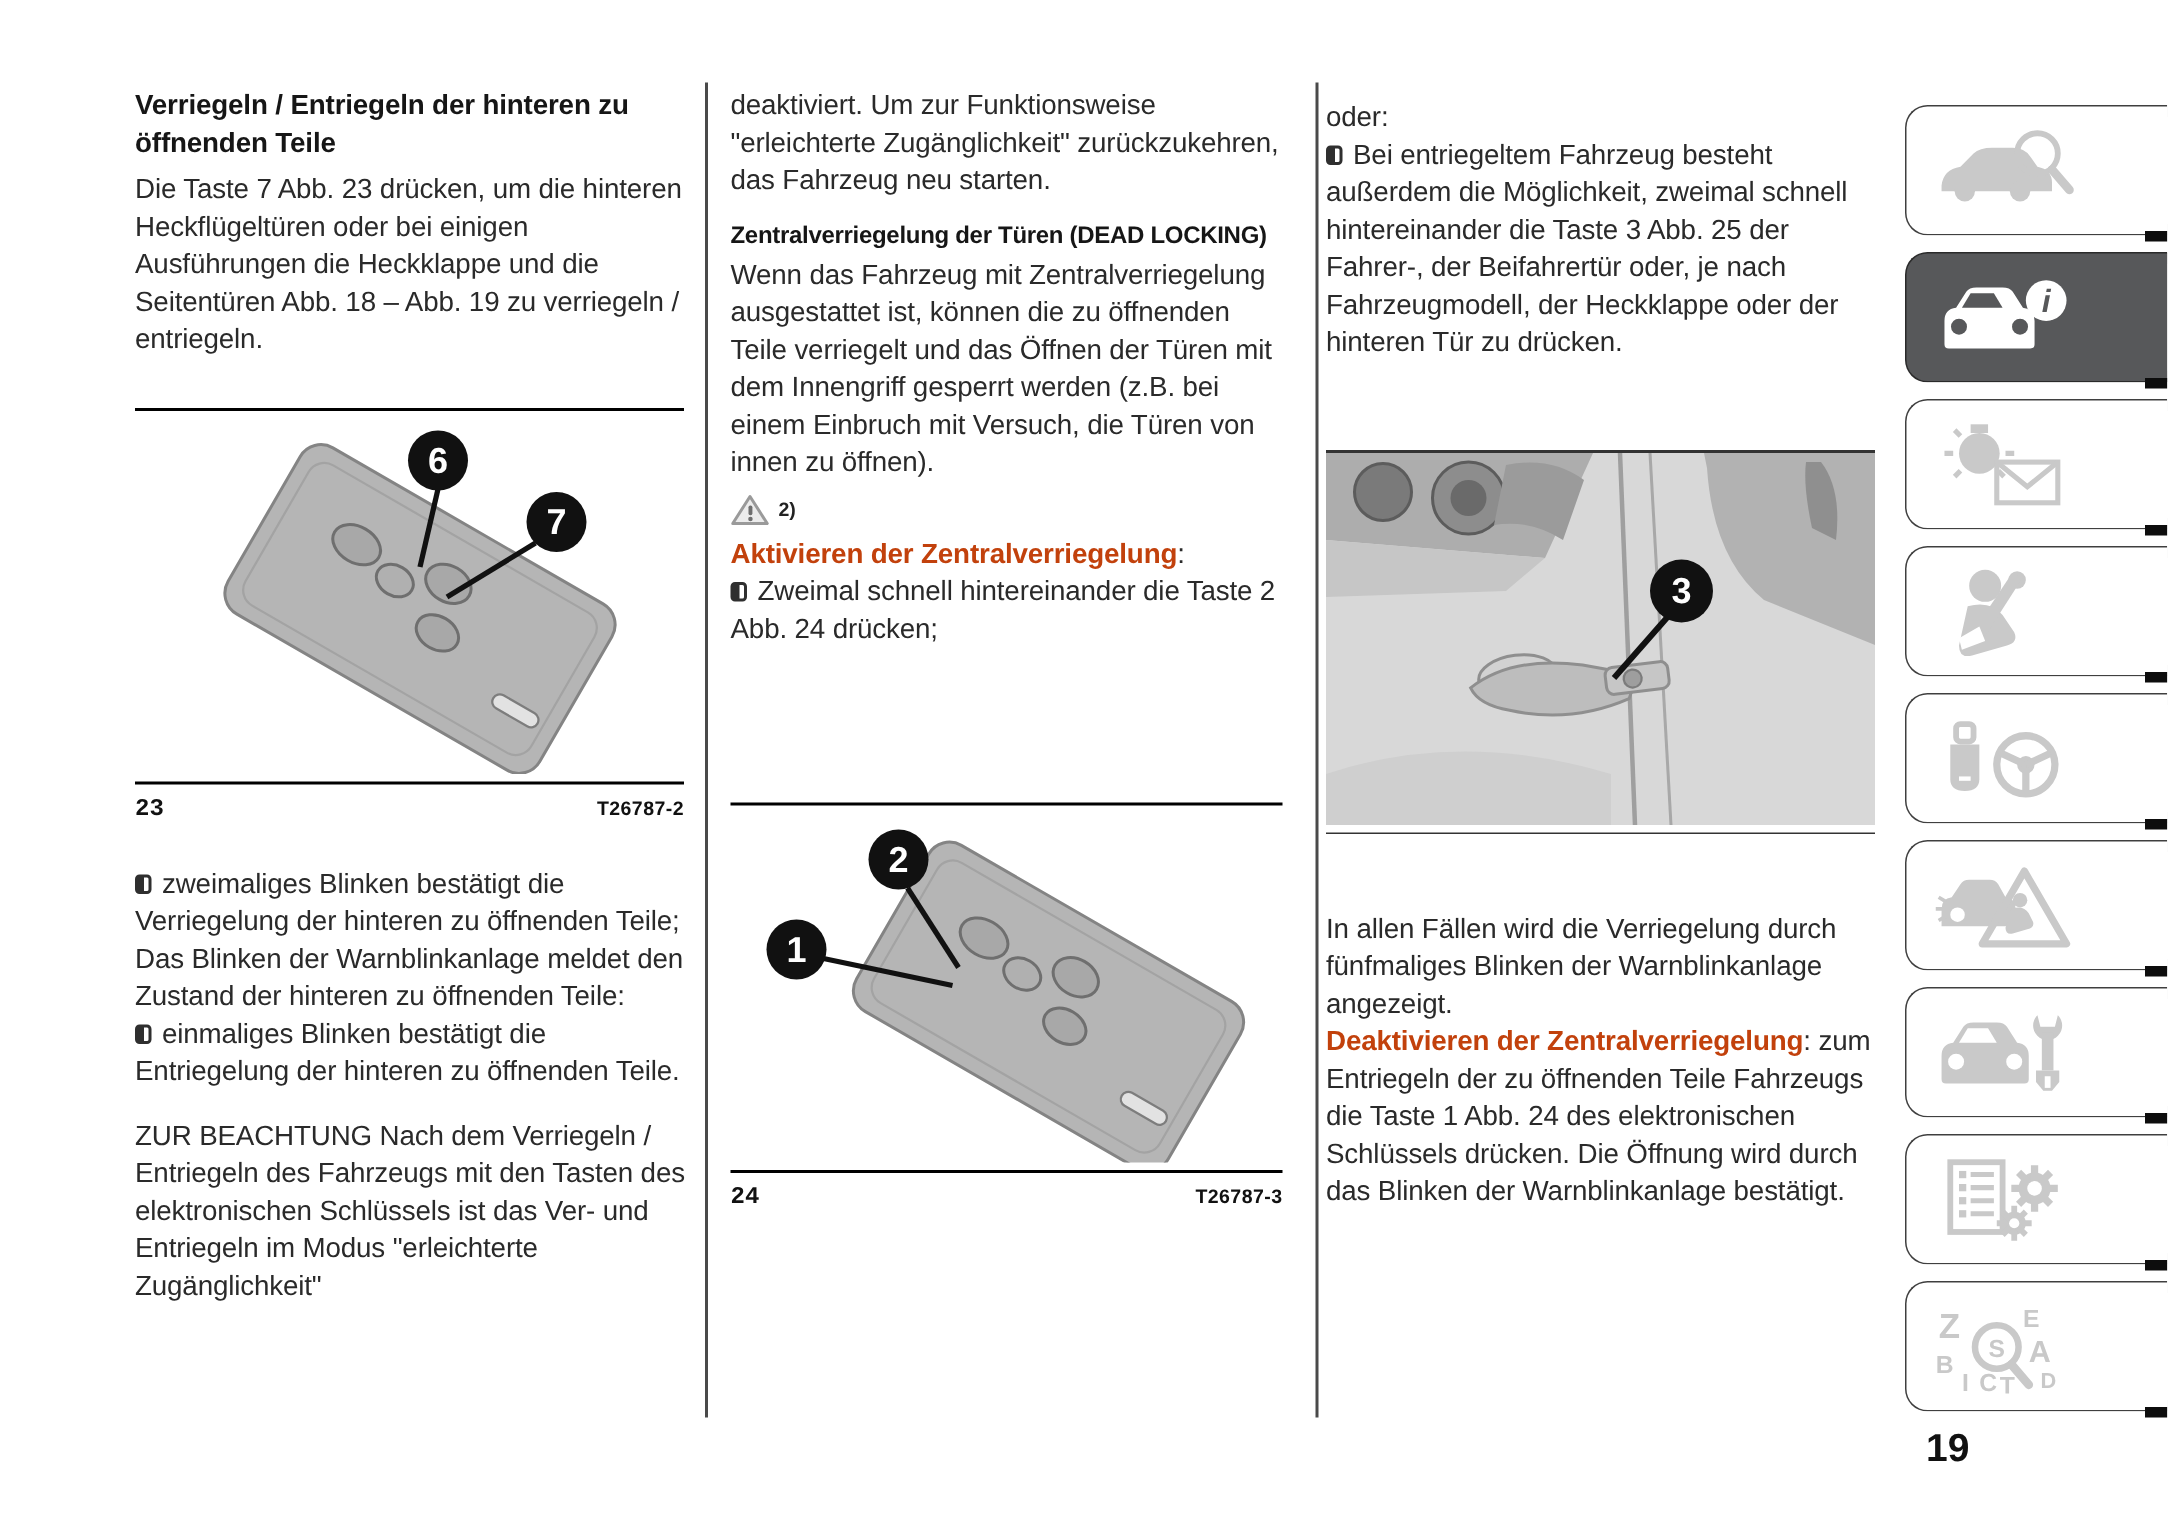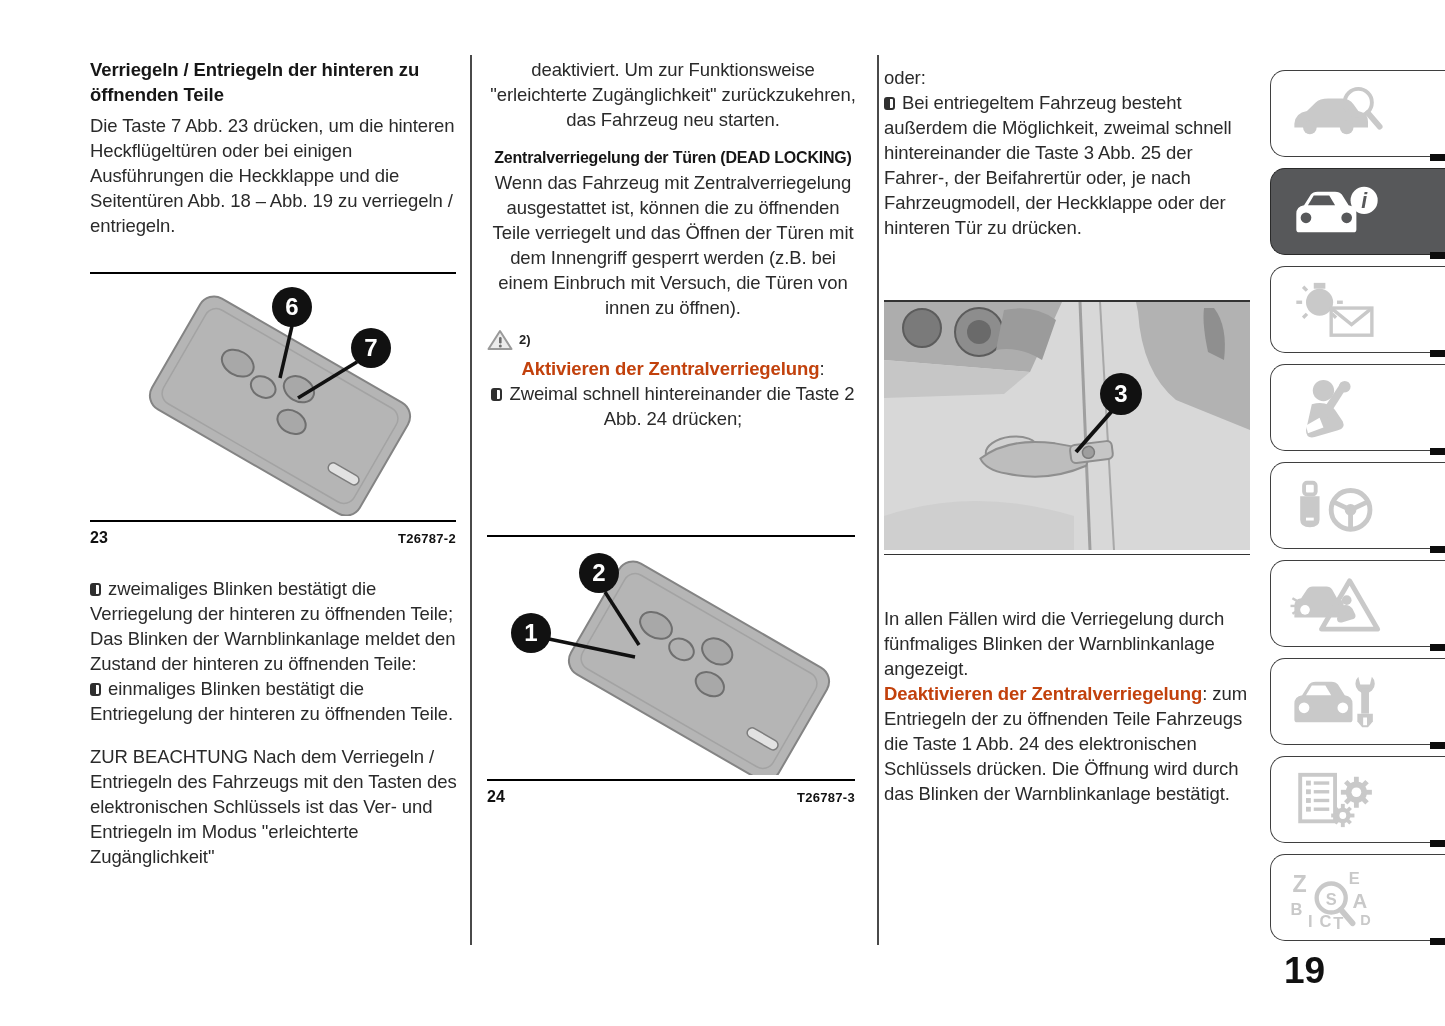--- a/index.html
+++ b/index.html
@@ -23,21 +23,21 @@
   }
 
   
   .vrule { position:absolute; top:55px; height:890px; width:1.5px; background:#4a4a4a; }
 
   
   .figure { position:absolute; }
   .fig-art { border-top:2px solid #000; border-bottom:2px solid #000; }
   .fig-art.photo { border-top:2px solid #333; border-bottom:1.5px solid #333; }
   .fig-caption { display:flex; justify-content:space-between; align-items:baseline; padding-top:7px; }
-  .fig-num  { font-size:16px; font-weight:bold; color:#111; }
+  .fig-num  { font-size:16px; font-weight:bold; color:#111;font-family:Liberation Mono, monospace; }
   .fig-code { font-size:13px; font-weight:bold; color:#111; letter-spacing:.3px; }
 
   
   .note-row { display:flex; align-items:center; gap:6px; margin:7px 0 4px 0; }
   .note-ref { font-size:13px; font-weight:bold; color:#222; }
 
   
   .tabs { position:absolute; left:1270px; top:70px; width:175px; height:880px; }
   .tab {
     position:absolute; left:0; width:175px; height:87px;
@@ -47,21 +47,21 @@
   }
   .tab.active { background:#57585a; border-color:#2a2a2a; color:#ffffff; }
   .tab::after {
     content:""; position:absolute; right:0; bottom:-5px;
     width:15px; height:7px; background:#0d0d0d;
   }
   .tab svg { width:104px; height:62px; }
   .tab .bg { fill:#ffffff; }
   .tab.active .bg { fill:#57585a; }
 
-  .page-number { position:absolute; left:1284px; top:950px; font-size:37px; font-weight:bold; color:#111; }
+  .page-number { position:absolute; left:1284px; top:950px; font-size:26px; font-weight:bold; color:#111; }
 
   svg text { font-family:"Liberation Sans", sans-serif; }
   .callout-num { fill:#fff; font-size:24px; font-weight:bold; text-anchor:middle; }
 </style>
 </head>
 <body>
 
 <div class="page">
 
   <div class="vrule" style="left:470px;"></div>
@@ -103,21 +103,21 @@
     </div>
   </div>
 
   <div class="block" style="left:90px; top:576px; width:370px;">
     <p><span class="bullet"></span><span>zweimaliges Blinken bestätigt die Verriegelung der hinteren zu öffnenden Teile;</span></p>
     <p>Das Blinken der Warnblinkanlage meldet den Zustand der hinteren zu öffnenden Teile:</p>
     <p><span class="bullet"></span><span>einmaliges Blinken bestätigt die Entriegelung der hinteren zu öffnenden Teile.</span></p>
     <p class="para-gap">ZUR BEACHTUNG Nach dem Verriegeln / Entriegeln des Fahrzeugs mit den Tasten des elektronischen Schlüssels ist das Ver- und Entriegeln im Modus "erleichterte Zugänglichkeit"</p>
   </div>
 
-  <div class="block" style="left:487px; top:57px; width:372px;text-align:center;">
+  <div class="block" style="left:487px; top:57px; width:372px;">
     <p>deaktiviert. Um zur Funktionsweise "erleichterte Zugänglichkeit" zurückzukehren, das Fahrzeug neu starten.</p>
     <h2 class="h-gap">Zentralverriegelung der Türen (DEAD LOCKING)</h2>
     <p>Wenn das Fahrzeug mit Zentralverriegelung ausgestattet ist, können die zu öffnenden Teile verriegelt und das Öffnen der Türen mit dem Innengriff gesperrt werden (z.B. bei einem Einbruch mit Versuch, die Türen von innen zu öffnen).</p>
     <div class="note-row">
       <svg width="26" height="22" viewBox="0 0 26 22">
         <path d="M13 2 L24.5 20 L1.5 20 Z" fill="#ececec" stroke="#9a9a9a" stroke-width="2" stroke-linejoin="round"></path>
         <rect x="12" y="8" width="2.6" height="6.5" rx="1.2" fill="#6f6f6f"></rect>
         <circle cx="13.3" cy="17" r="1.5" fill="#6f6f6f"></circle>
       </svg>
       <span class="note-ref">2)</span>

